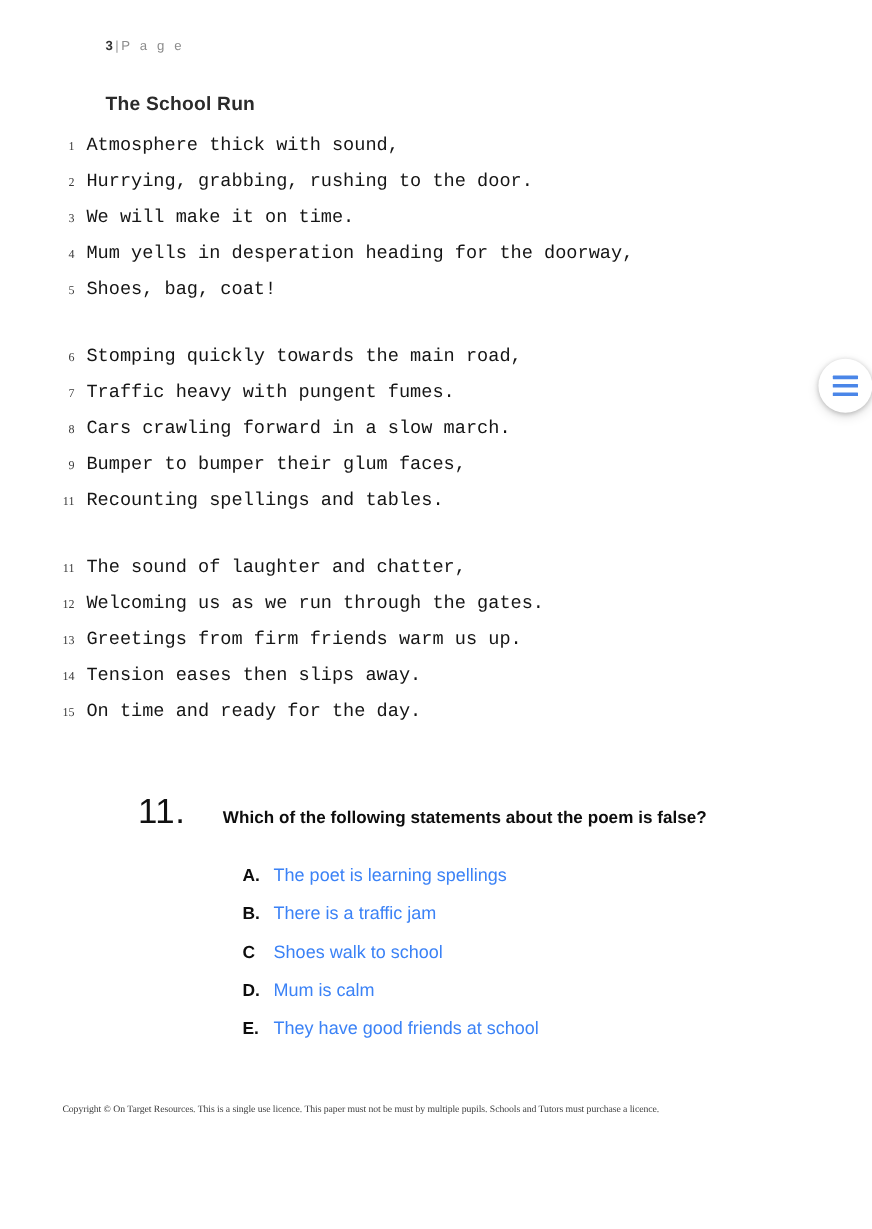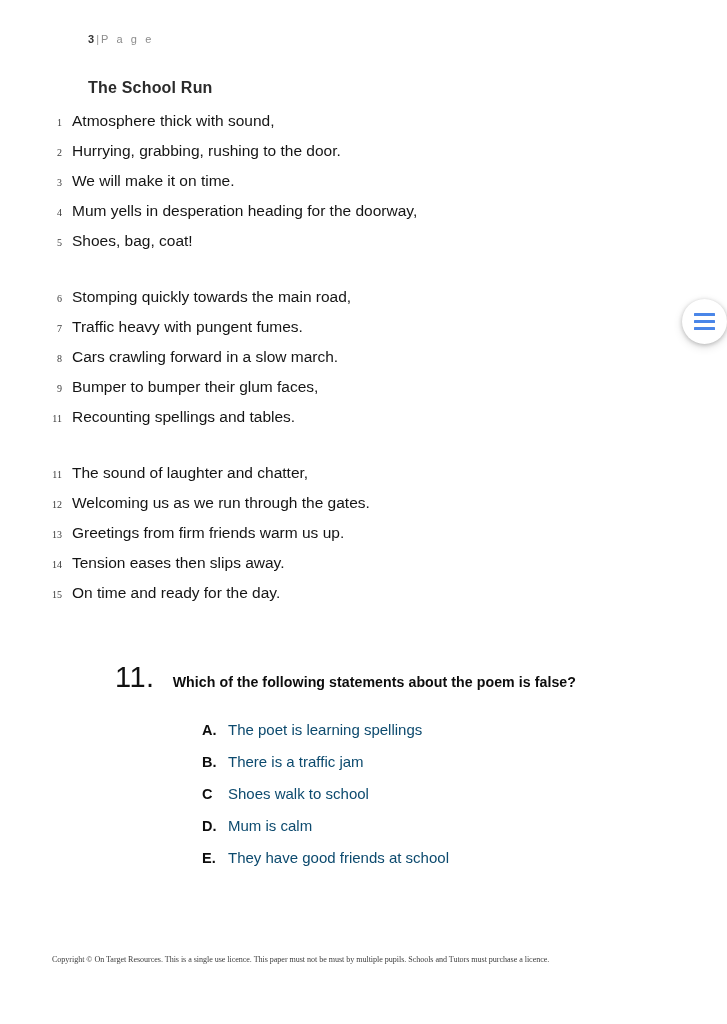--- a/index.html
+++ b/index.html
@@ -78,20 +78,21 @@
     text-align: right;
     padding-right: 10px;
     font-family: "Liberation Serif", serif;
     font-size: 10px;
     color: #3a3a3a;
   }
   .line-text {
     font-size: 15.5px;
     color: #151515;
     white-space: nowrap;
+    font-family: Liberation Mono, monospace;
   }
 
   
   .question {
     position: absolute;
     left: 0;
     top: 663px;
     width: 727px;
     padding-left: 27px;
   }
@@ -101,21 +102,21 @@
     padding-left: 88px;
   }
   .q-number {
     font-size: 29px;
     font-weight: normal;
     color: #111111;
     letter-spacing: 0.5px;
     line-height: 1;
   }
   .q-text {
-    margin-left: 18px;
+    margin-left: 31px;
     font-size: 14.2px;
     font-weight: bold;
     color: #0d0d0d;
     letter-spacing: 0.05px;
     white-space: nowrap;
   }
 
   .options {
     margin-top: 29px;
     padding-left: 175px;
@@ -127,29 +128,29 @@
   }
   .opt-letter {
     width: 26px;
     flex: 0 0 26px;
     font-size: 14.5px;
     font-weight: bold;
     color: #0d0d0d;
   }
   .opt-text {
     font-size: 15px;
-    color: #0c4a6e;
+    color: #3b82f6;
     white-space: nowrap;
   }
 
   
   .footer {
     position: absolute;
     left: 52px;
-    top: 955px;
+    top: 920px;
     width: 630px;
     font-family: "Liberation Serif", serif;
     font-size: 8.1px;
     color: #3d3d3d;
     white-space: nowrap;
     letter-spacing: -0.05px;
   }
 
   
   .fab {

